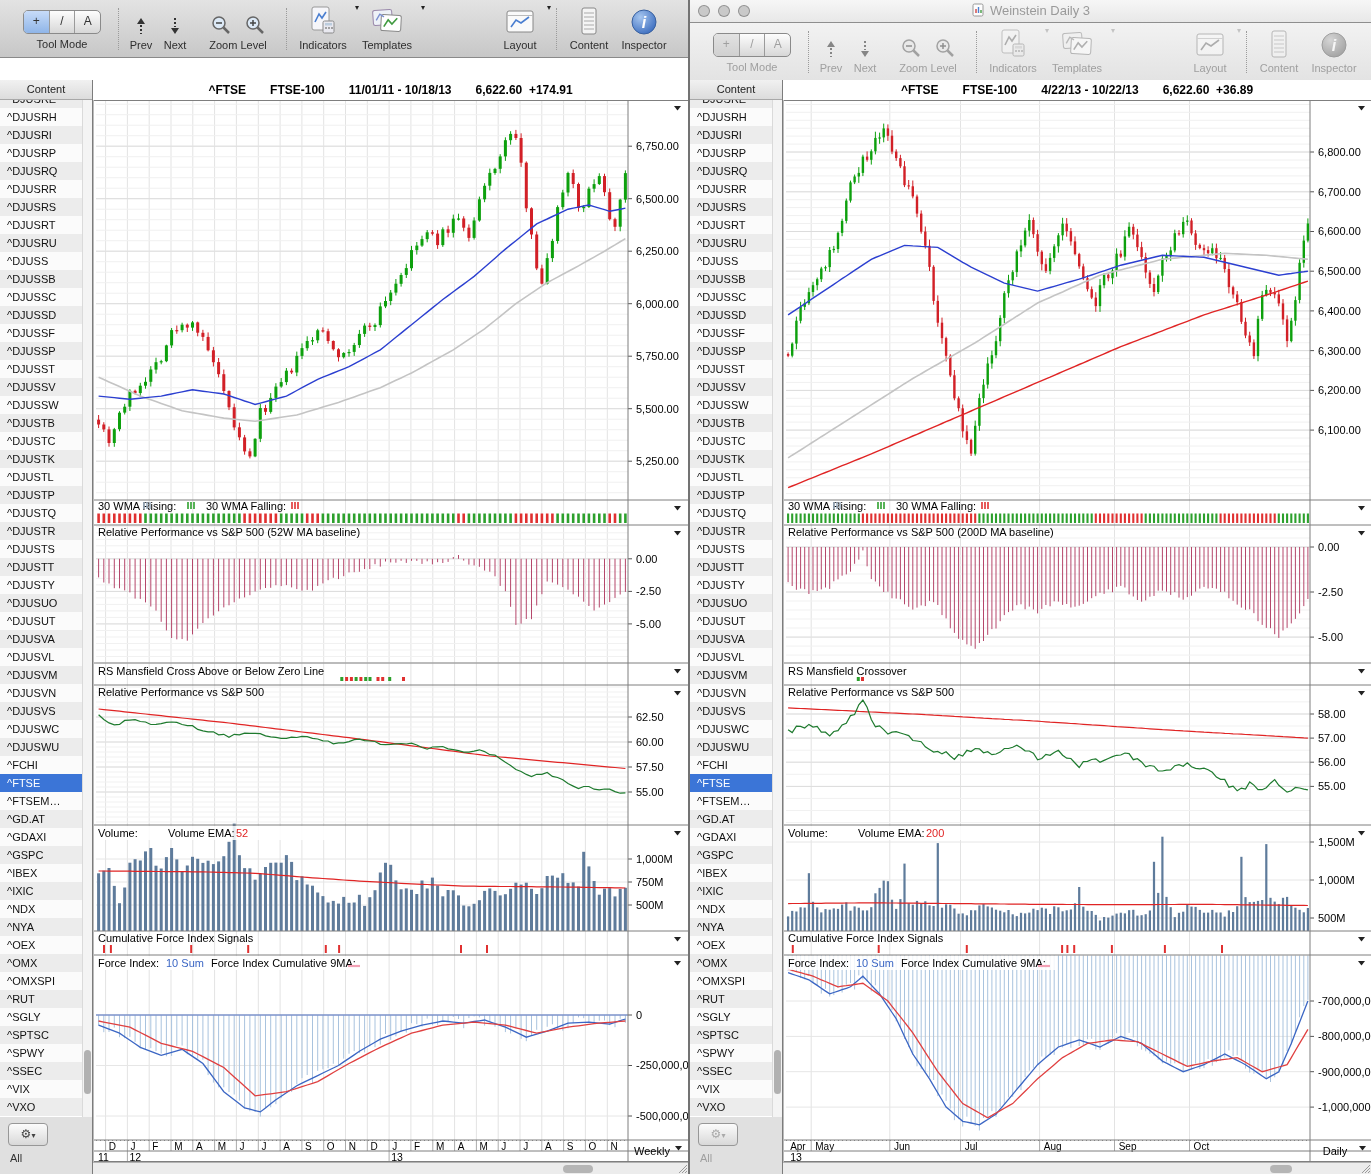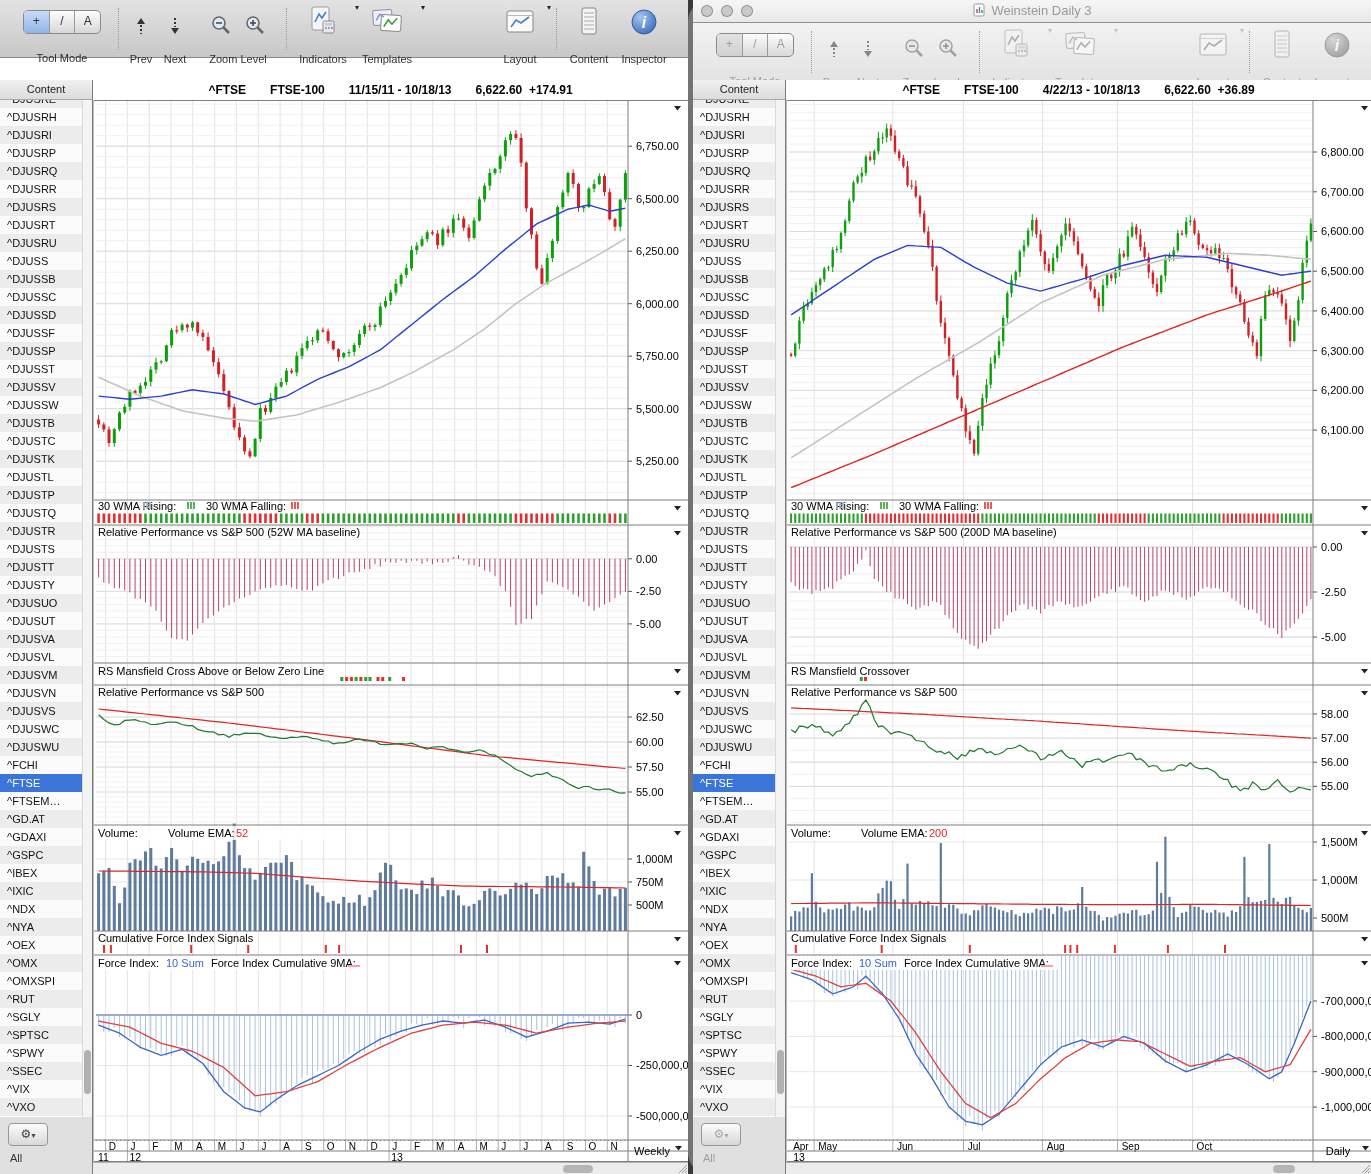--- a/index.html
+++ b/index.html
@@ -1,34 +1,34 @@
 <!DOCTYPE html>
 <html><head>
 <meta charset="utf-8">
 <style>
   html,body{margin:0;padding:0;background:#3a3a3a;}
   body{width:1371px;height:1174px;position:relative;font-family:"Liberation Sans",sans-serif;overflow:hidden;}
   .window{position:absolute;top:0;height:1174px;background:#fff;}
   #win-weekly{left:0;width:688px;}
-  #win-daily{left:688px;width:683px;border-left:5px solid #737373;box-sizing:border-box;border-radius:21px;}
+  #win-daily{left:688px;width:683px;border-left:2px solid #737373;box-sizing:border-box;}
   .titlebar{height:22px;background:linear-gradient(#ececec,#cbcbcb);border-bottom:1px solid #8e8e8e;position:relative;text-align:center;}
   .inactive .titlebar{background:linear-gradient(#f6f6f6,#e8e8e8);}
   .traffic{position:absolute;left:8px;top:5px;display:flex;gap:8px;}
   .tl{width:12px;height:12px;border-radius:50%;border:1px solid rgba(0,0,0,.28);box-sizing:border-box;}
   .tl.red{background:radial-gradient(circle at 35% 30%,#ffa49c,#e8453c);}
   .tl.yellow{background:radial-gradient(circle at 35% 30%,#ffe39c,#f5b41e);}
   .tl.green{background:radial-gradient(circle at 35% 30%,#b9f0a8,#30a52e);}
   .inactive .tl{background:#c9c9c9;}
   .title{font-size:13px;color:#353535;line-height:22px;white-space:nowrap;}
   .inactive .title{color:#9a9a9a;}
   .title svg{vertical-align:-2px;margin-right:5px;}
   .toolbar{height:57px;background:linear-gradient(#e3e3e3,#c7c7c7);border-bottom:1px solid #8a8a8a;position:relative;}
   .inactive .toolbar{background:linear-gradient(#f2f2f2,#e3e3e3);}
   .tbgroup{position:absolute;top:3px;text-align:center;}
-  .tblabel{font-size:11px;color:#2e2e2e;margin-top:18px;white-space:nowrap;text-align:center;}
+  .tblabel{font-size:11px;color:#2e2e2e;margin-top:4px;white-space:nowrap;text-align:center;}
   .inactive .tblabel,.inactive .seg{color:#9f9f9f;}
   .inactive .tbicon{filter:grayscale(1);opacity:.55;}
   .tbicon{height:32px;display:flex;align-items:flex-end;justify-content:center;position:relative;}
   .dd{position:absolute;top:0;right:-7px;font-size:8px;color:#222;}
   .inactive .dd{color:#9f9f9f;}
   .tbdivider{position:absolute;top:8px;height:42px;border-left:1px dotted #9b9b9b;}
   .segmented{display:flex;border:1px solid #8a8a8a;border-radius:5px;overflow:hidden;background:linear-gradient(#fdfdfd,#d7d7d7);height:22px;margin:7px auto 2px;width:76px;}
   .seg{flex:1;text-align:center;line-height:21px;font-size:12px;color:#333;border-right:1px solid #9a9a9a;}
   .seg:last-child{border-right:none;}
   .seg.sel{background:linear-gradient(#c7dbf8,#8fb5e8);}
@@ -281,21 +281,21 @@
         <div class="sb-thumb"></div>
       </div>
     <div class="sb-footer">
       <div class="gear-btn">⚙<span style="font-size:8px">▾</span></div>
       <div class="all-label">All</div>
     </div>
   </div>
   <div class="chart-header">
     <span>^FTSE</span>
     <span>FTSE-100</span>
-    <span>11/15/11 - 10/18/13</span>
+    <span>11/01/11 - 10/18/13</span>
     <span><span>6,622.60</span>&nbsp;&nbsp;<span>+174.91</span></span>
   </div>
   <svg class="chart-svg" id="svg-weekly" width="595" height="1062">
       <line x1="12.6" y1="0.0" x2="12.6" y2="1040.0" stroke="#e3e3e3" stroke-width="1"></line>
       <line x1="34.4" y1="0.0" x2="34.4" y2="1040.0" stroke="#e3e3e3" stroke-width="1"></line>
       <line x1="56.2" y1="0.0" x2="56.2" y2="1040.0" stroke="#e3e3e3" stroke-width="1"></line>
       <line x1="78.0" y1="0.0" x2="78.0" y2="1040.0" stroke="#e3e3e3" stroke-width="1"></line>
       <line x1="99.8" y1="0.0" x2="99.8" y2="1040.0" stroke="#e3e3e3" stroke-width="1"></line>
       <line x1="121.6" y1="0.0" x2="121.6" y2="1040.0" stroke="#e3e3e3" stroke-width="1"></line>
       <line x1="143.4" y1="0.0" x2="143.4" y2="1040.0" stroke="#e3e3e3" stroke-width="1"></line>
@@ -1376,21 +1376,21 @@
         <div class="sb-thumb"></div>
       </div>
     <div class="sb-footer">
       <div class="gear-btn">⚙<span style="font-size:8px">▾</span></div>
       <div class="all-label">All</div>
     </div>
   </div>
   <div class="chart-header">
     <span>^FTSE</span>
     <span>FTSE-100</span>
-    <span>4/22/13 - 10/18/13</span>
+    <span>4/22/13 - 10/22/13</span>
     <span><span>6,622.60</span>&nbsp;&nbsp;<span>+36.89</span></span>
   </div>
   <svg class="chart-svg" id="svg-daily" width="589" height="1062">
       <line x1="28.2" y1="0.0" x2="28.2" y2="1040.0" stroke="#e3e3e3" stroke-width="1"></line>
       <line x1="106.8" y1="0.0" x2="106.8" y2="1040.0" stroke="#e3e3e3" stroke-width="1"></line>
       <line x1="177.5" y1="0.0" x2="177.5" y2="1040.0" stroke="#e3e3e3" stroke-width="1"></line>
       <line x1="256.6" y1="0.0" x2="256.6" y2="1040.0" stroke="#e3e3e3" stroke-width="1"></line>
       <line x1="331.5" y1="0.0" x2="331.5" y2="1040.0" stroke="#e3e3e3" stroke-width="1"></line>
       <line x1="406.5" y1="0.0" x2="406.5" y2="1040.0" stroke="#e3e3e3" stroke-width="1"></line>
       <line x1="3.0" y1="393.6" x2="527.0" y2="393.6" stroke="#f0f0f0" stroke-width="1"></line>

